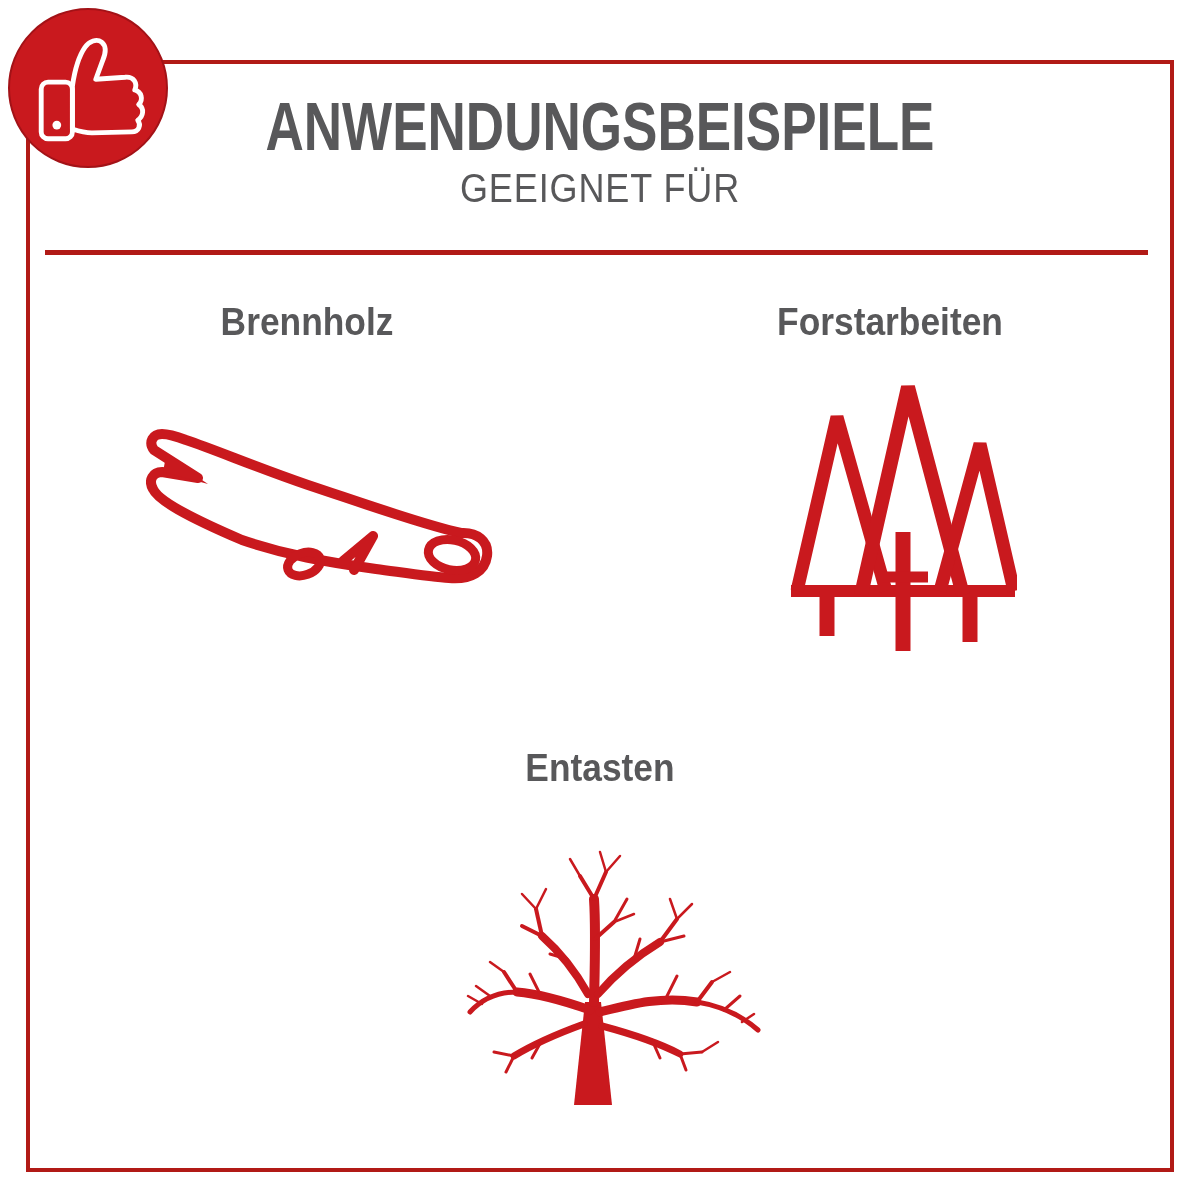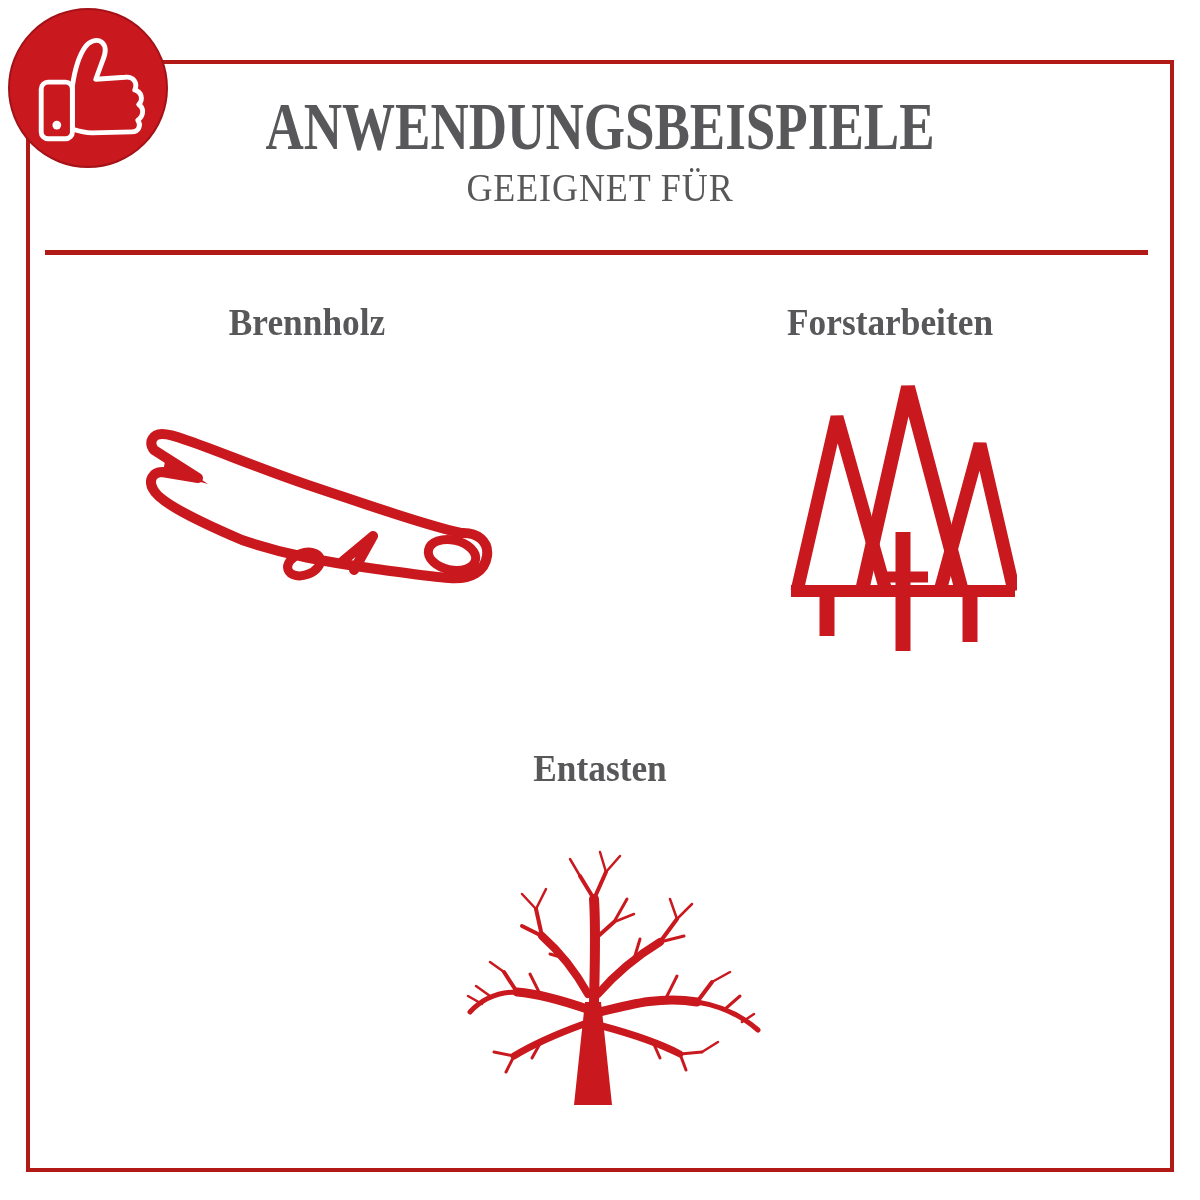--- a/index.html
+++ b/index.html
@@ -4,21 +4,21 @@
 <style>
   :root{
     --accent:#c9191e;
     --frame:#b11a16;
     --ink:#58585a;
     --bg:#ffffff;
   }
   html,body{margin:0;padding:0;background:#fff;}
   #canvas{
     position:relative;width:1200px;height:1200px;background:var(--bg);
-    overflow:hidden;font-family:Liberation Serif, serif;
+    overflow:hidden;font-family:Liberation Sans, sans-serif;
   }
   
   .frame{
     position:absolute;left:26px;top:60px;width:1140px;height:1104px;
     border:4px solid var(--frame);
   }
   
   .divider{
     position:absolute;left:45px;top:250px;width:1103px;height:5px;
     background:var(--frame);

